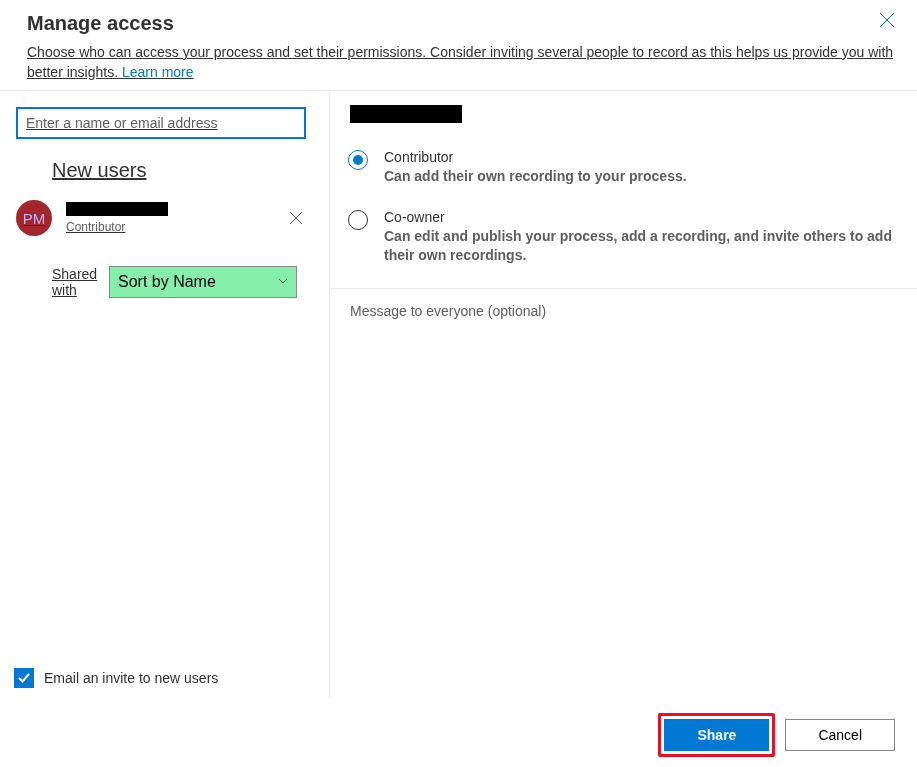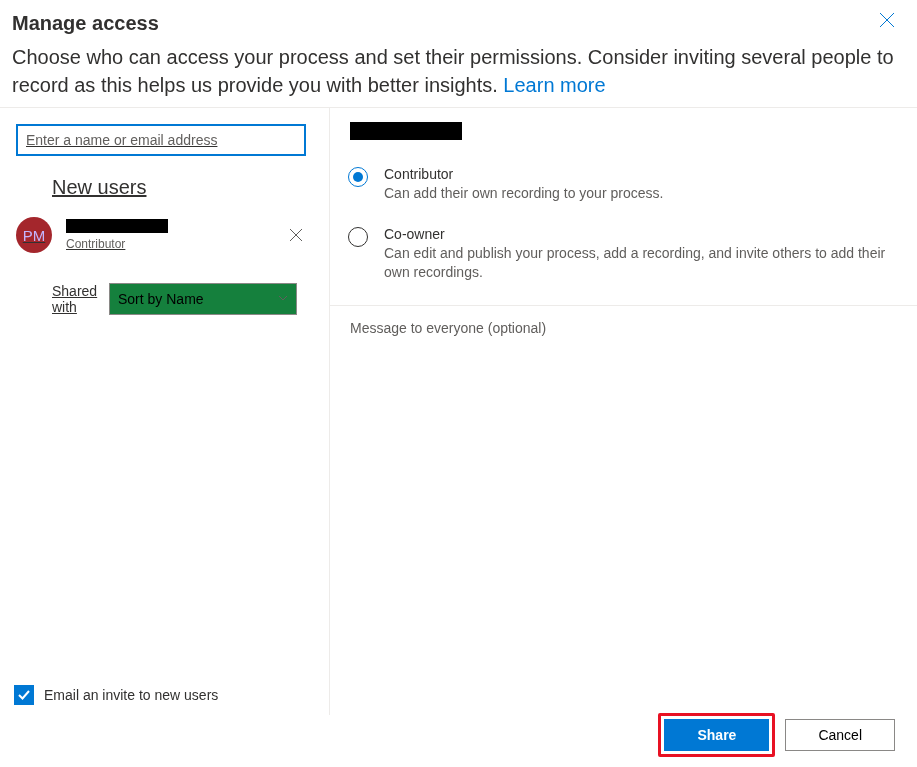--- a/index.html
+++ b/index.html
@@ -7,32 +7,33 @@
       font-family: "Segoe UI", -apple-system, BlinkMacSystemFont, sans-serif;
       font-size: 14px;
       color: #323130;
       background: #fff;
       width: 917px;
       height: 767px;
       overflow: hidden;
       position: relative;
     }
     .header {
-      padding: 12px 16px 8px 12px;
+      padding: 12px 16px 8px 27px;
       position: relative;
     }
     .header h1 {
       font-size: 20px;
       font-weight: 600;
       margin-bottom: 8px;
     }
     .header p {
-      font-size: 20px;
+      font-size: 14px;
       color: #323130;
       line-height: 1.4;
+      text-decoration: underline;
     }
     .header a {
       color: #0078d4;
       text-decoration: none;
     }
     .close-x {
       position: absolute;
       top: 12px;
       right: 22px;
       width: 16px;
@@ -115,23 +116,23 @@
       display: flex;
       align-items: center;
       margin: 24px 16px 14px 36px;
       gap: 10px;
     }
     .shared-row span { font-size: 14px; }
     .sort-select {
       width: 188px;
       height: 32px;
       border: 1px solid #8a8886;
-      background: #15803d;
+      background: #86efac;
       padding: 0 28px 0 8px;
-      font-size: 14px;
+      font-size: 16px;
       font-family: inherit;
       appearance: none;
       position: relative;
       cursor: pointer;
     }
     .sort-wrapper { position: relative; }
     .sort-caret {
       position: absolute;
       right: 8px;
       top: 50%;
@@ -200,20 +201,21 @@
     .role-title {
       font-size: 14px;
       font-weight: 400;
       color: #323130;
       margin-bottom: 2px;
     }
     .role-desc {
       font-size: 14px;
       color: #605e5c;
       line-height: 1.4;
+      font-weight: bold;
     }
     .divider {
       border-top: 1px solid #edebe9;
       margin: 8px -18px 0 -18px;
     }
     .message-label {
       font-size: 14px;
       color: #605e5c;
       margin-top: 14px;
       margin-left: 2px;

